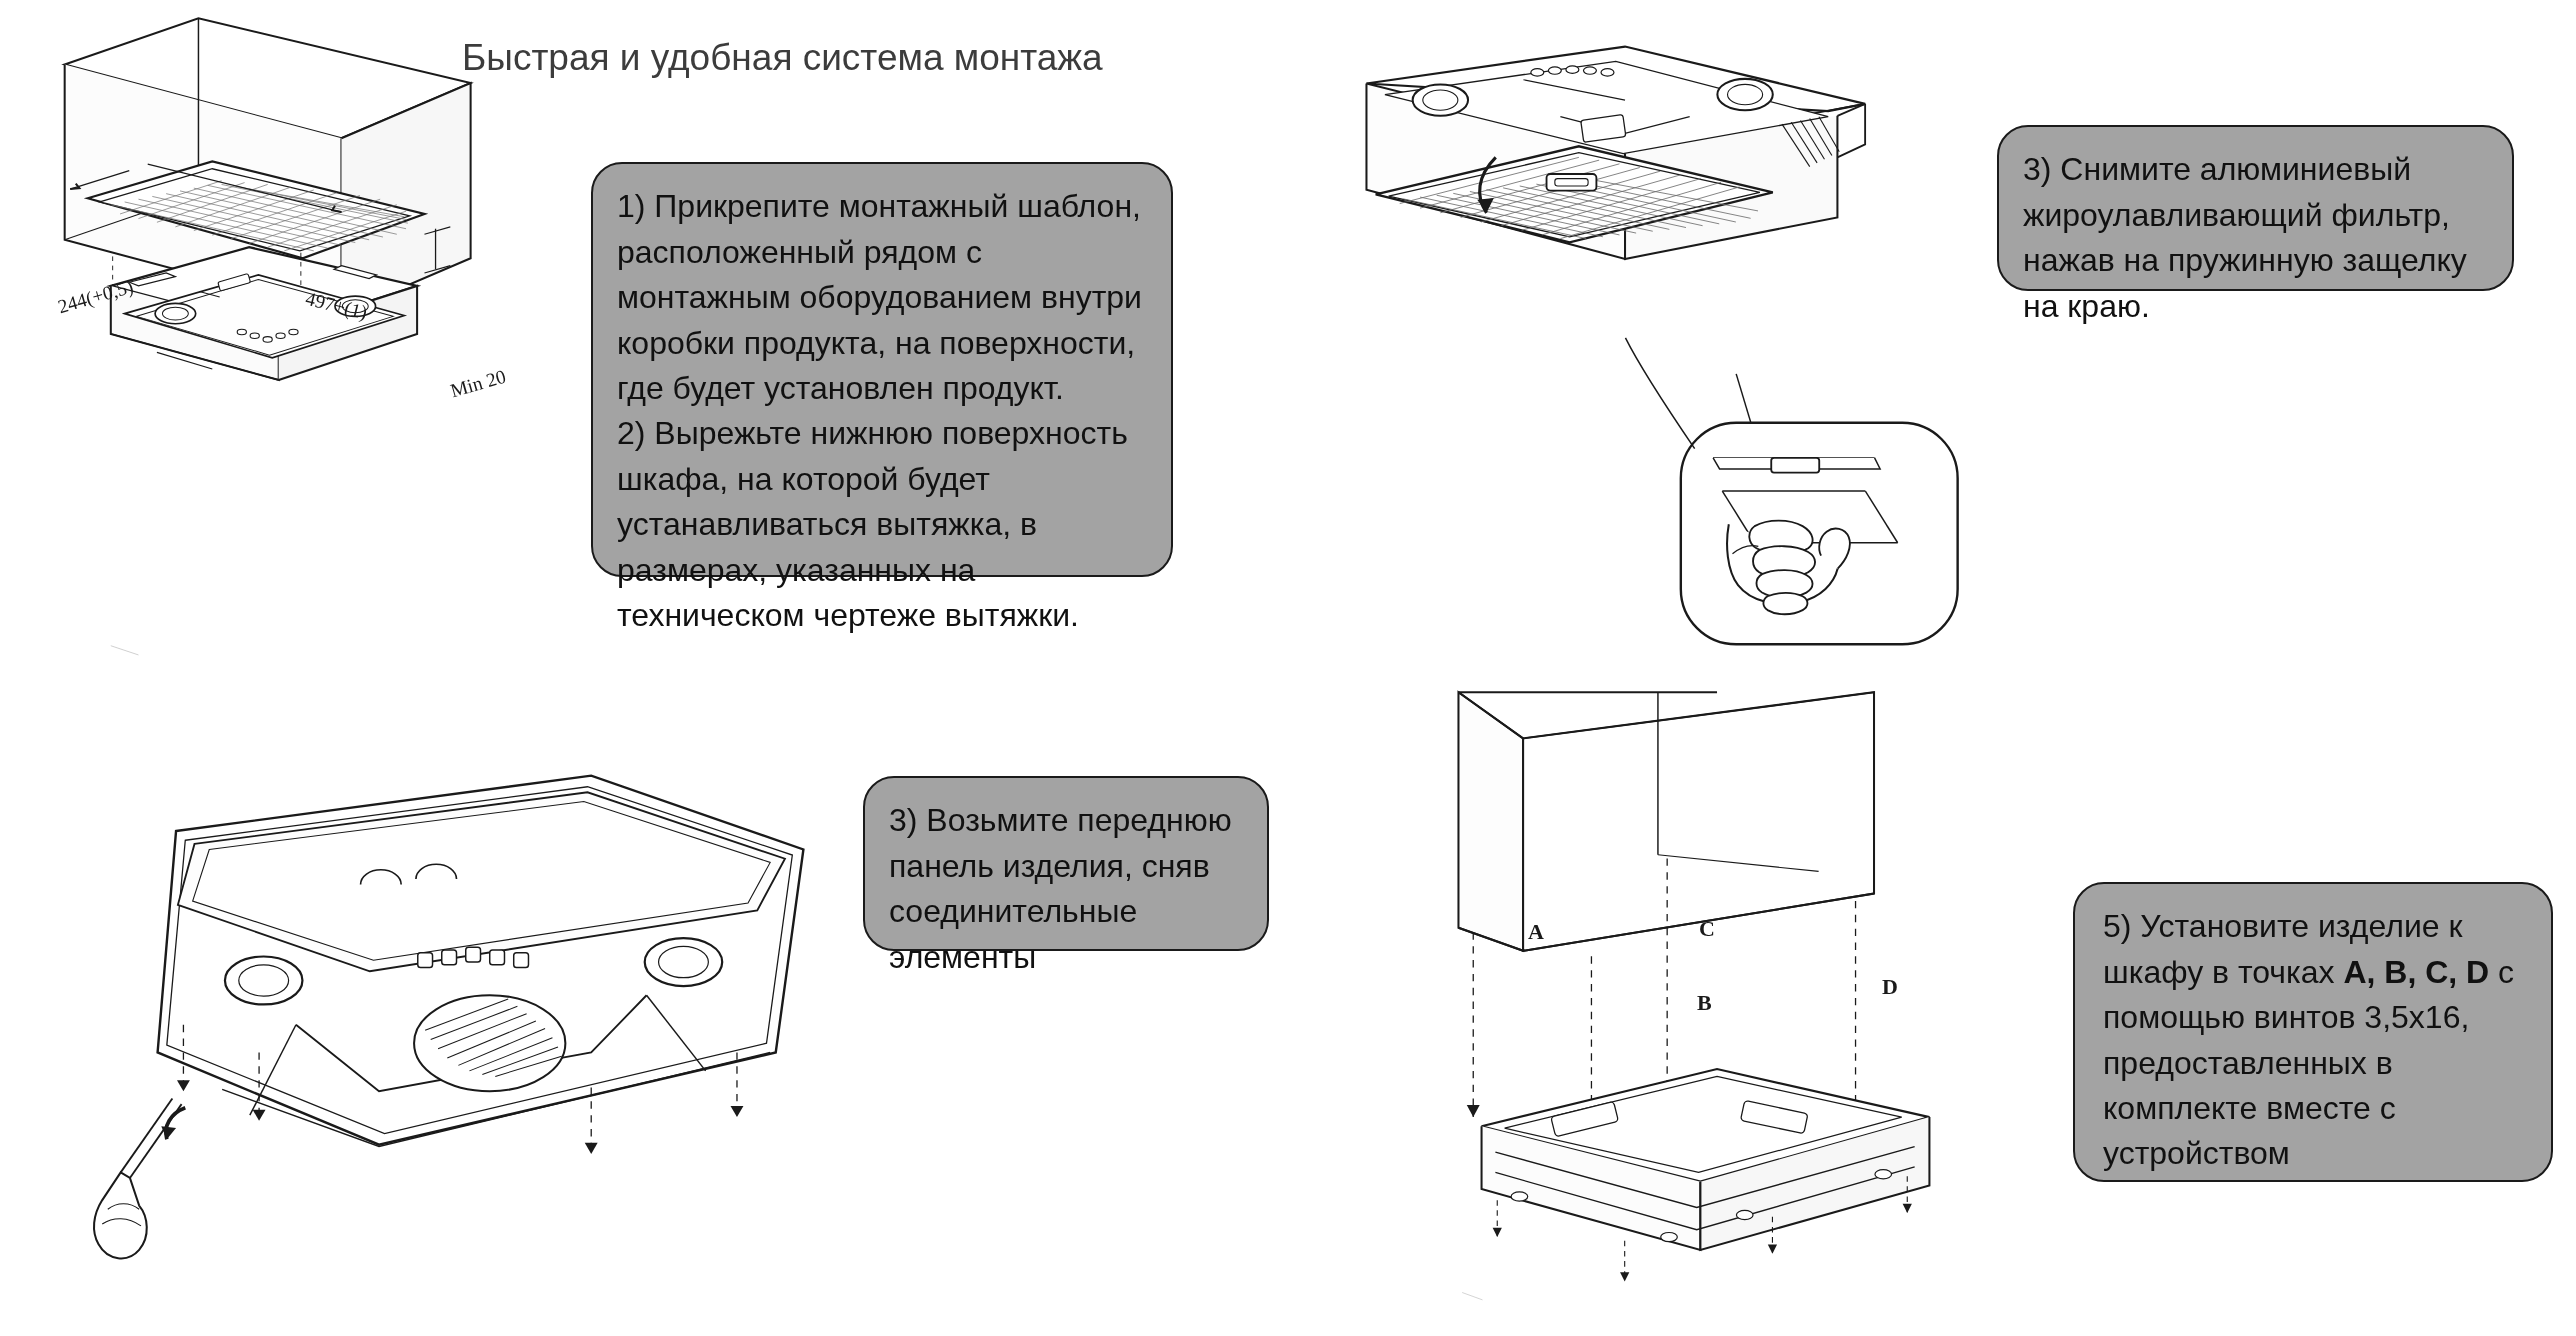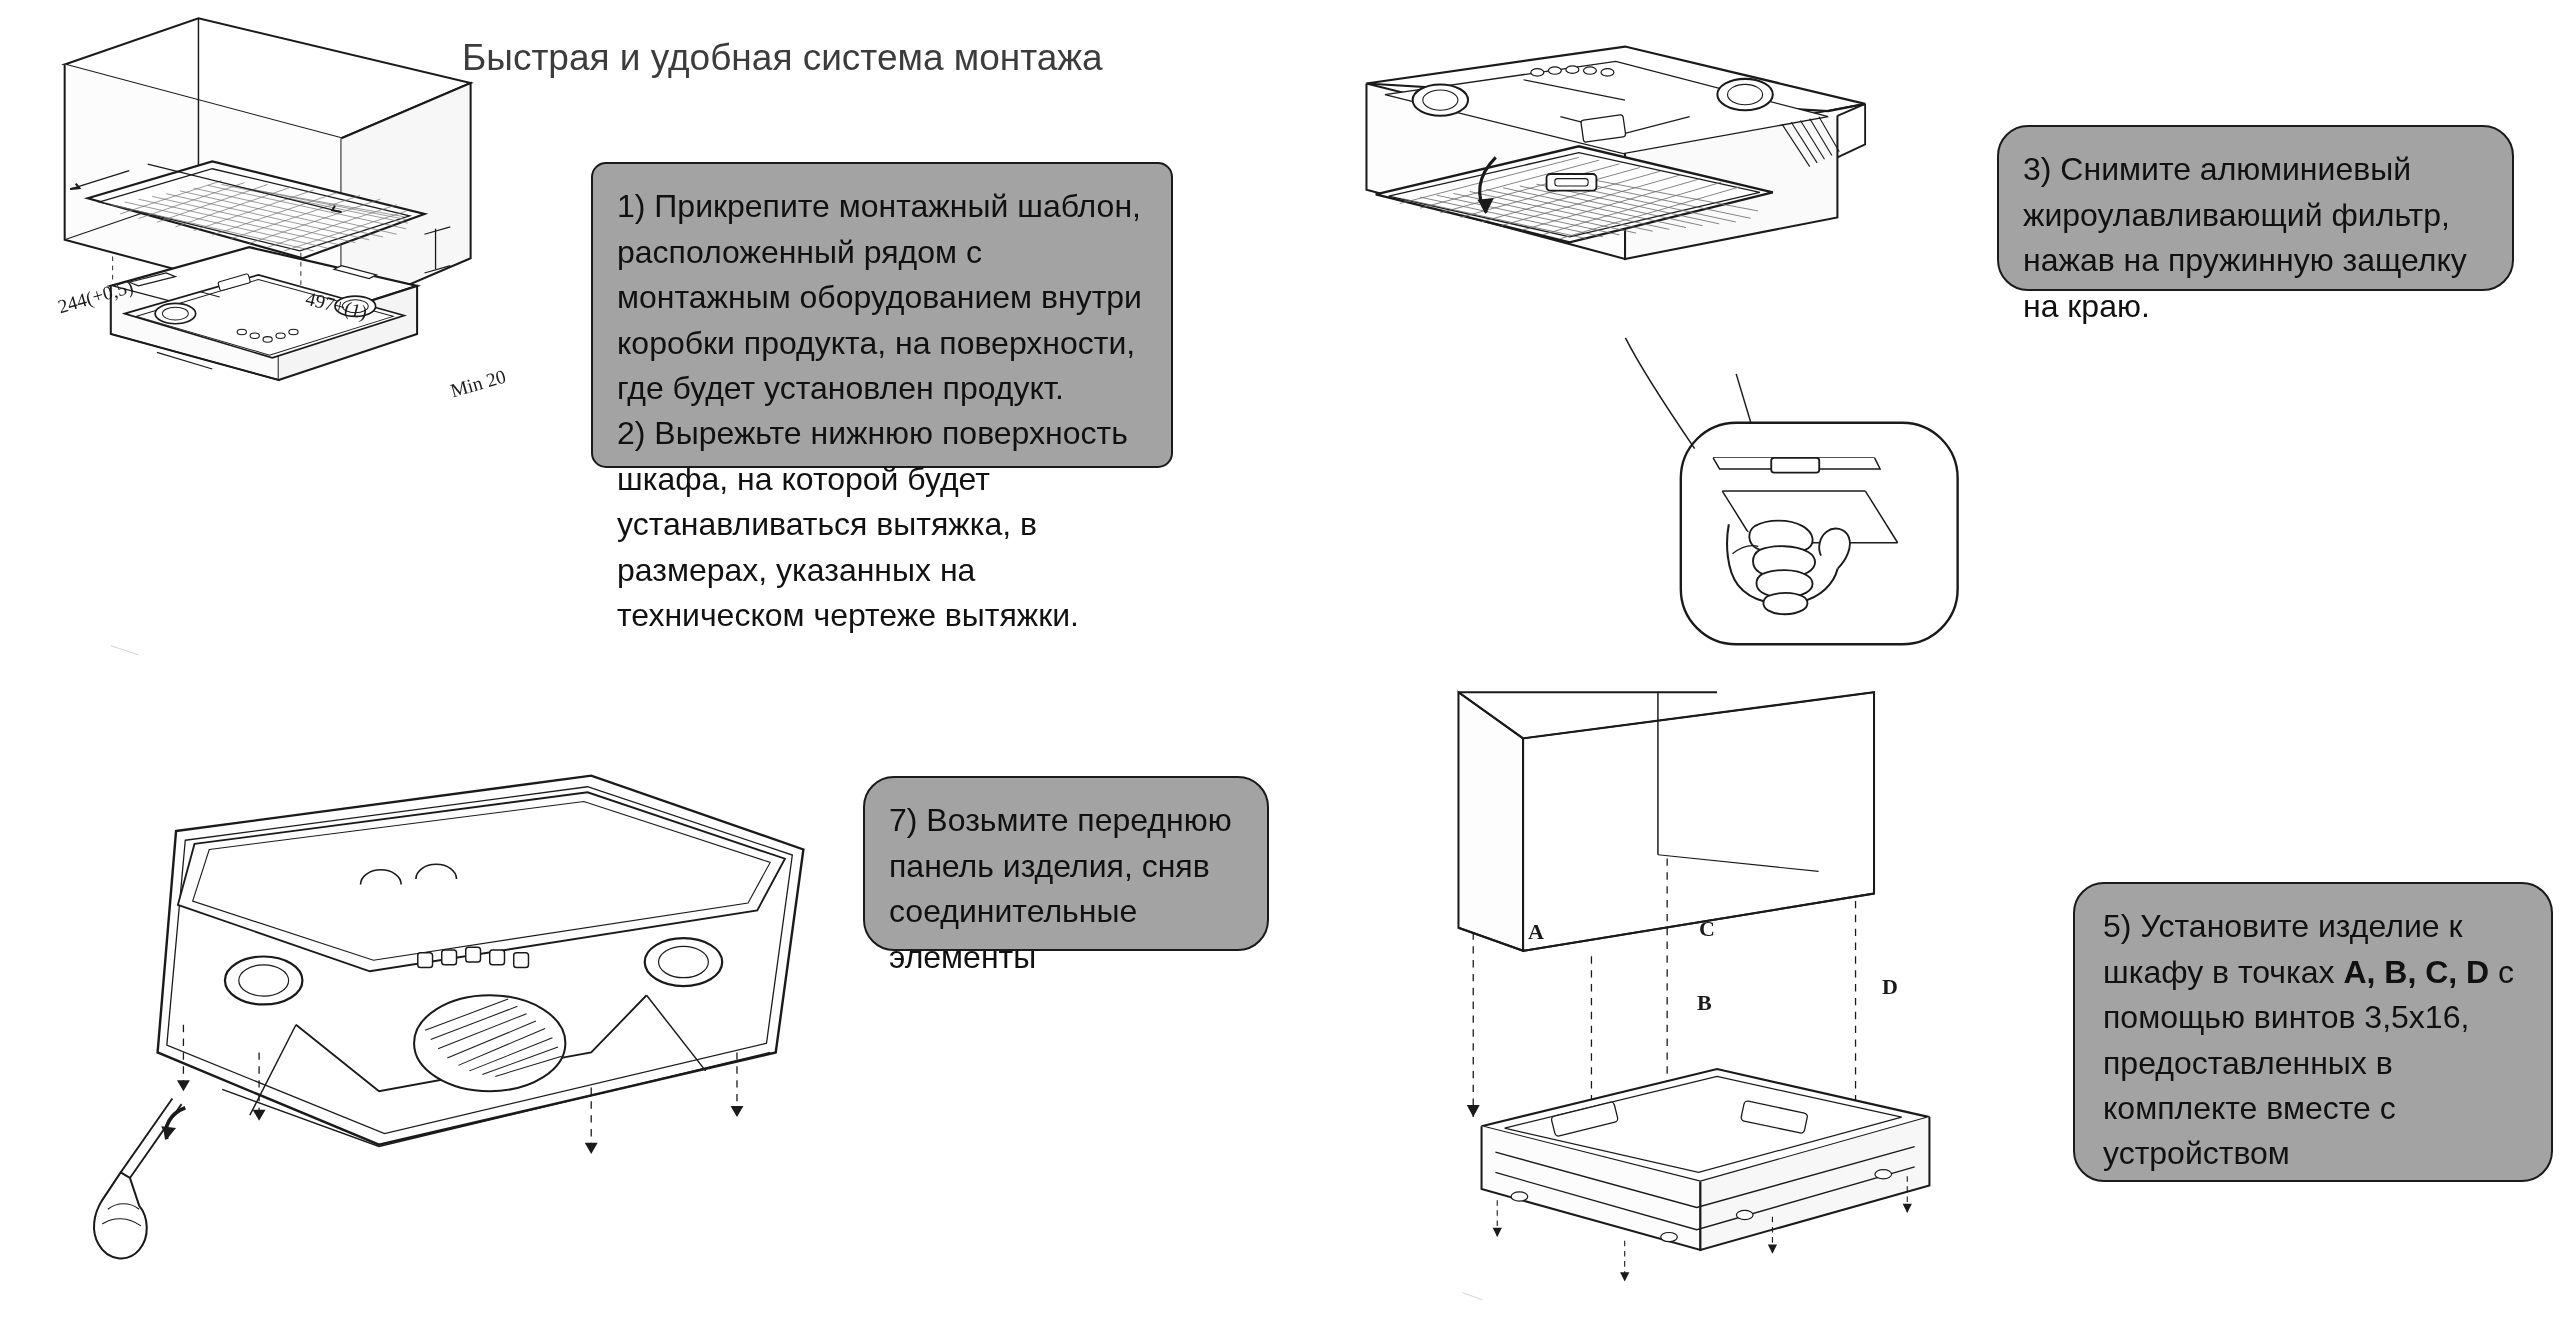--- a/index.html
+++ b/index.html
@@ -372,31 +372,31 @@
       <path d="M506,534 L506,574" stroke="#1a1a1a" stroke-width="1.2" stroke-dasharray="6 5"></path>
       <path d="M506,574 l-5,-10 10,0 z" fill="#1a1a1a" stroke="none"></path>
       <path d="M24,660 L46,668" stroke="#d0d0d0" stroke-width="1"></path>
     </svg>
   </div>
   <div class="ptlabel" style="left:1528px; top:919px;">A</div>
   <div class="ptlabel" style="left:1697px; top:990px;">B</div>
   <div class="ptlabel" style="left:1699px; top:916px;">C</div>
   <div class="ptlabel" style="left:1882px; top:974px;">D</div>
 
-  <div class="callout" style="left:591px; top:162px; width:582px; height:306px;border-radius:15px;">
+  <div class="callout" style="left:591px; top:162px; width:582px; height:415px;">
     <p style="white-space:pre-line;">1) Прикрепите монтажный шаблон, расположенный рядом с монтажным оборудованием внутри коробки продукта, на поверхности, где будет установлен продукт.
 2)  Вырежьте нижнюю поверхность шкафа, на которой будет устанавливаться вытяжка, в размерах, указанных на техническом чертеже вытяжки.</p>
   </div>
 
   <div class="callout" style="left:1997px; top:125px; width:517px; height:166px;">
     <p>3) Снимите алюминиевый жироулавливающий фильтр, нажав на пружинную защелку на краю.</p>
   </div>
 
   <div class="callout" style="left:863px; top:776px; width:406px; height:175px;">
-    <p>7) Возьмите переднюю панель изделия, сняв соединительные элементы</p>
+    <p>3) Возьмите переднюю панель изделия, сняв соединительные элементы</p>
   </div>
 
   <div class="callout" style="left:2073px; top:882px; width:480px; height:300px;padding-left:28px;">
     <p>
       <span>5) Установите изделие к шкафу в точках </span><b>A, B, C, D</b><span> с помощью винтов 3,5х16, предоставленных в комплекте вместе с устройством</span>
     </p>
   </div>
 
 </div>
 

